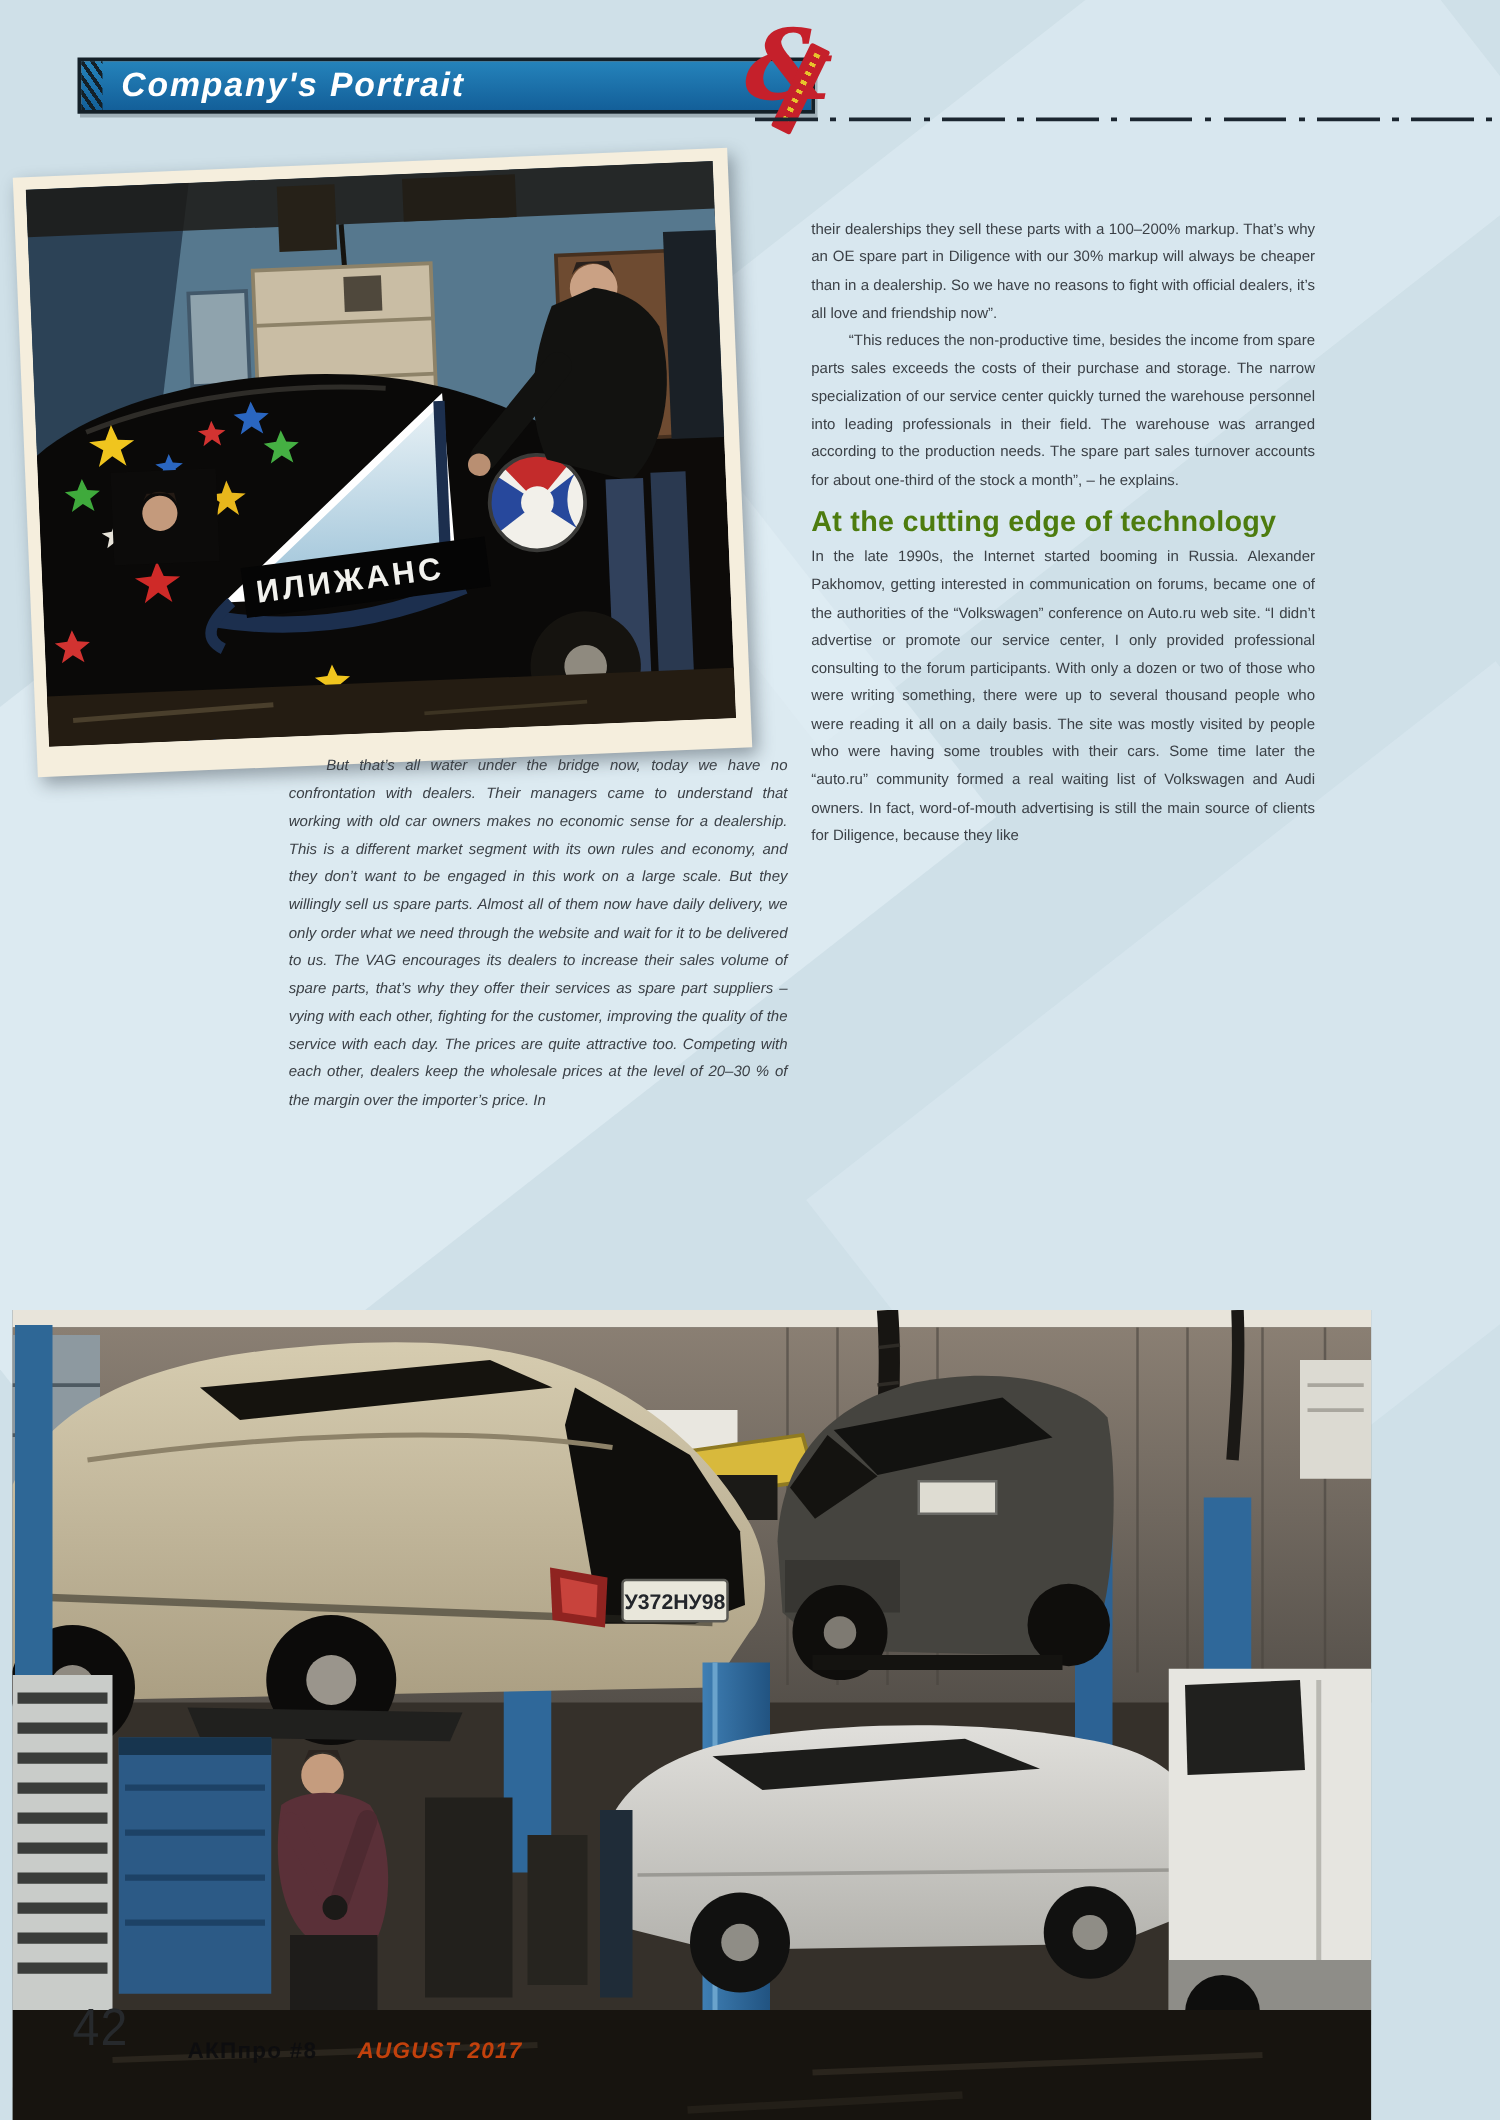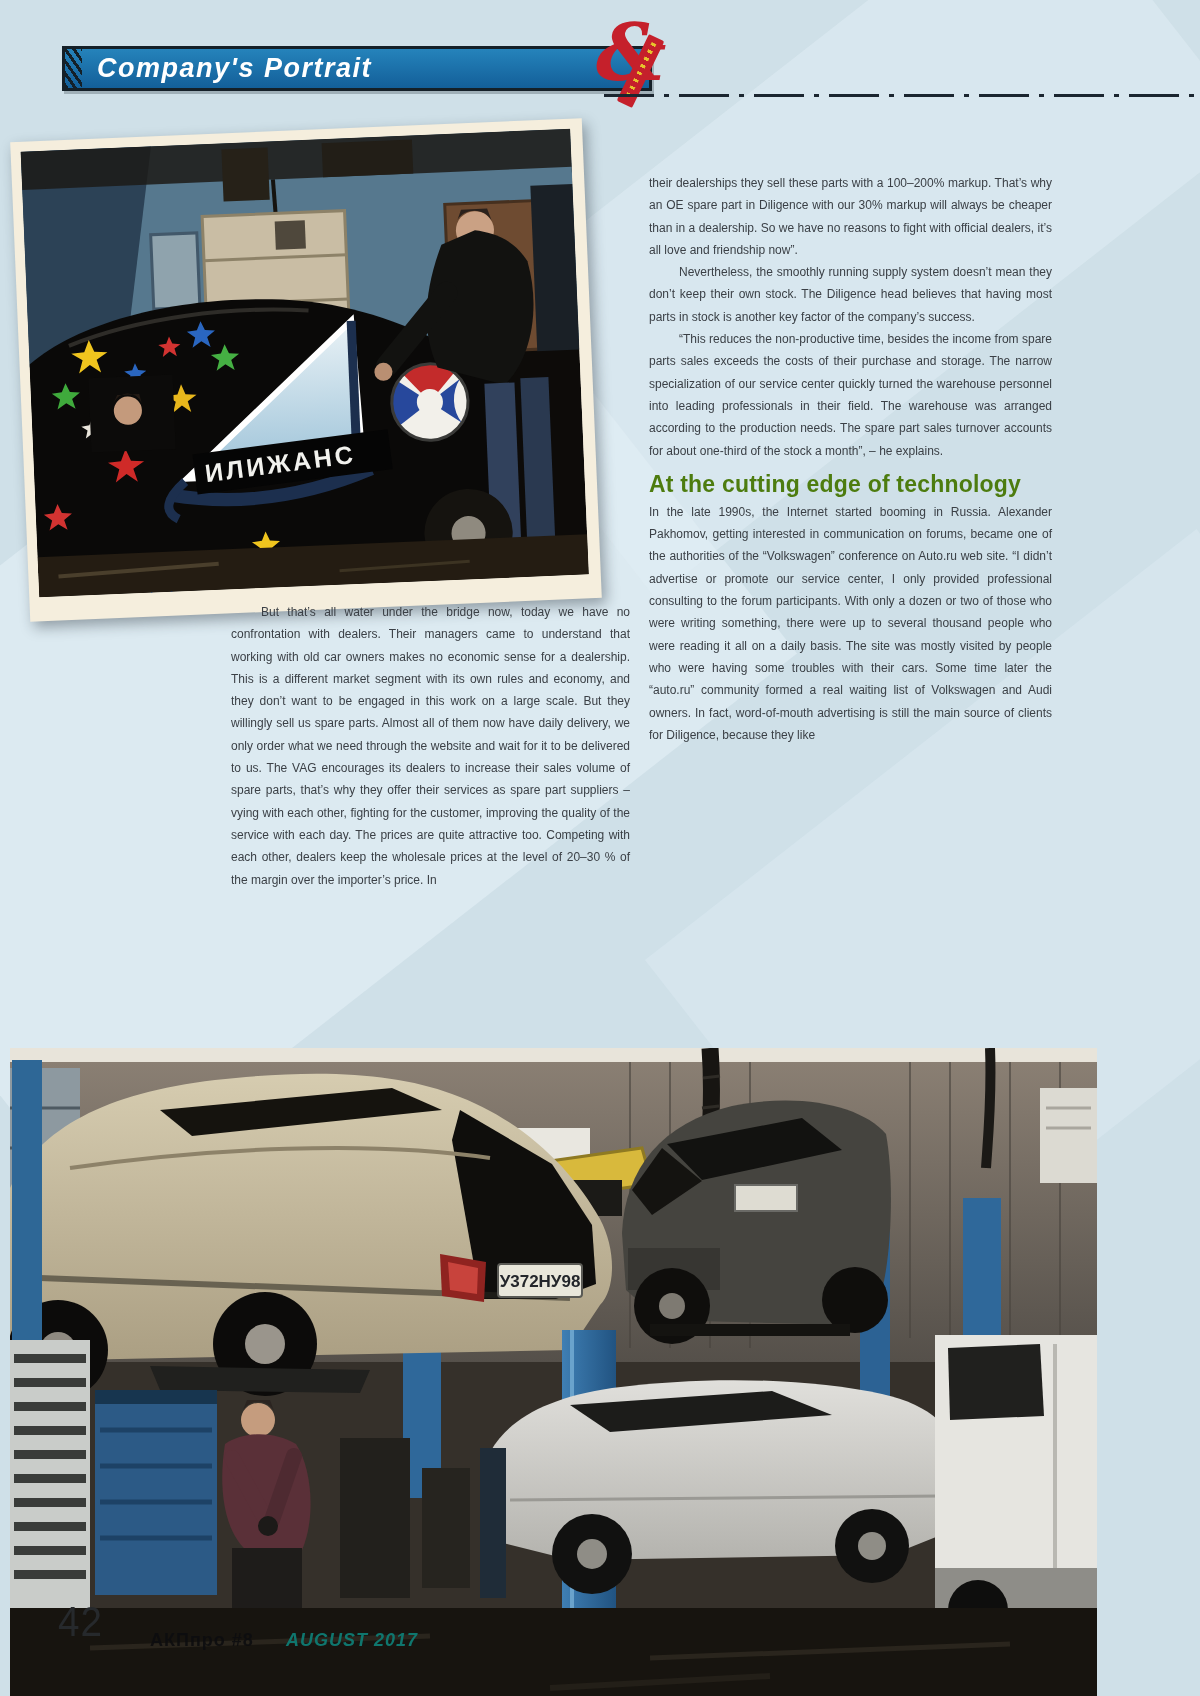--- a/index.html
+++ b/index.html
@@ -58,42 +58,42 @@
     background:#f5eedd; padding:10px 12px 24px 10px; box-sizing:border-box;
     transform:rotate(-2.4deg);
     box-shadow:4px 6px 14px rgba(30,40,50,0.4);
   }
   .photo-top svg { width:100%; height:100%; display:block; }
 
   
   .col { position:absolute; color:#3b4046; }
   .col p { margin:0; font-size:12px; line-height:22.3px; text-align:justify; }
   .col p.indent { text-indent:30px; }
-  .col-left  { left:231px; top:601px; width:399px; }
+  .col-left  { left:231px; top:601px; width:399px;font-style:italic; }
   .col-right { left:649px; top:172px; width:403px; }
   .subhead {
     color:#4d7c0f; font-size:23px; font-weight:bold;
     margin:9px 0 3px 0; letter-spacing:0.2px;
   }
 
   
   .photo-bottom { position:absolute; left:10px; top:1048px; width:1087px; height:648px;text-align:center; }
   .photo-bottom svg { width:100%; height:100%; display:block; }
 
   
   .pagenum {
     position:absolute; left:58px; top:1598px; font-size:42px; color:#26292c;
     transform:scaleX(0.92); transform-origin:left; letter-spacing:1px;
   }
   .footer-mag {
     position:absolute; left:150px; top:1630px; font-size:18px; color:#0d0d0f;
     font-weight:bold; letter-spacing:1px; opacity:0.9;
   }
   .footer-date {
-    position:absolute; left:286px; top:1630px; font-size:18px; color:#0f766e;
+    position:absolute; left:286px; top:1630px; font-size:18px; color:#c2410c;
     font-weight:bold; font-style:italic; letter-spacing:1px;
   }
 </style>
 </head>
 <body>
 
 <div class="page">
 
   <div class="bg-shape s1"></div>
   <div class="bg-shape s2"></div>
@@ -200,21 +200,20 @@
       <path d="M300,430 L430,426" stroke="#3c3322" stroke-width="3"></path>
     </svg>
   </div>
 
   <div class="col col-left">
     <p class="indent">But that’s all water under the bridge now, today we have no confrontation with dealers. Their managers came to understand that working with old car owners makes no economic sense for a dealership. This is a different market segment with its own rules and economy, and they don’t want to be engaged in this work on a large scale. But they willingly sell us spare parts. Almost all of them now have daily delivery, we only order what we need through the website and wait for it to be delivered to us. The VAG encourages its dealers to increase their sales volume of spare parts, that’s why they offer their services as spare part suppliers – vying with each other, fighting for the customer, improving the quality of the service with each day. The prices are quite attractive too. Competing with each other, dealers keep the wholesale prices at the level of 20–30 % of the margin over the importer’s price. In</p>
   </div>
 
   <div class="col col-right">
     <p>their dealerships they sell these parts with a 100–200% markup. That’s why an OE spare part in Diligence with our 30% markup will always be cheaper than in a dealership. So we have no reasons to fight with official dealers, it’s all love and friendship now”.</p>
-    <p class="indent">Nevertheless, the smoothly running supply system doesn’t mean they don’t keep their own stock. The Diligence head believes that having most parts in stock is another key factor of the company’s success.</p>
     <p class="indent">“This reduces the non-productive time, besides the income from spare parts sales exceeds the costs of their purchase and storage. The narrow specialization of our service center quickly turned the warehouse personnel into leading professionals in their field. The warehouse was arranged according to the production needs. The spare part sales turnover accounts for about one-third of the stock a month”, – he explains.</p>
     <div class="subhead">At the cutting edge of technology</div>
     <p>In the late 1990s, the Internet started booming in Russia. Alexander Pakhomov, getting interested in communication on forums, became one of the authorities of the “Volkswagen” conference on Auto.ru web site. “I didn’t advertise or promote our service center, I only provided professional consulting to the forum participants. With only a dozen or two of those who were writing something, there were up to several thousand people who were reading it all on a daily basis. The site was mostly visited by people who were having some troubles with their cars. Some time later the “auto.ru” community formed a real waiting list of Volkswagen and Audi owners. In fact, word-of-mouth advertising is still the main source of clients for Diligence, because they like</p>
   </div>
 
   <div class="photo-bottom">
     <svg viewBox="0 0 1087 648" preserveAspectRatio="none">
       <defs>
         <linearGradient id="wallGrad" x1="0" y1="0" x2="0" y2="1">
           <stop offset="0" stop-color="#8a7f73"></stop>

